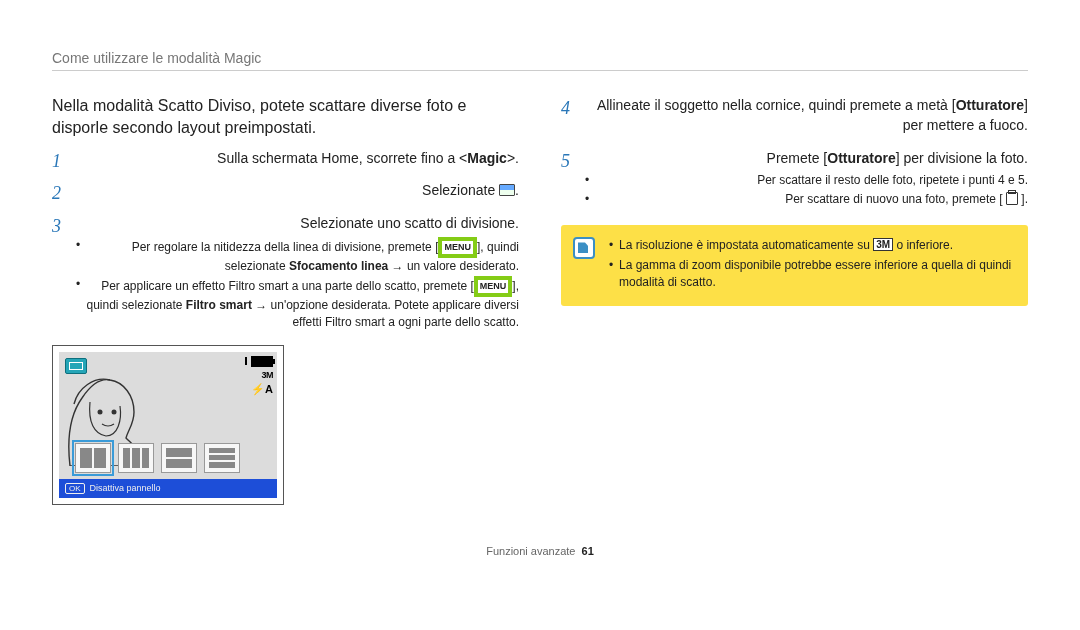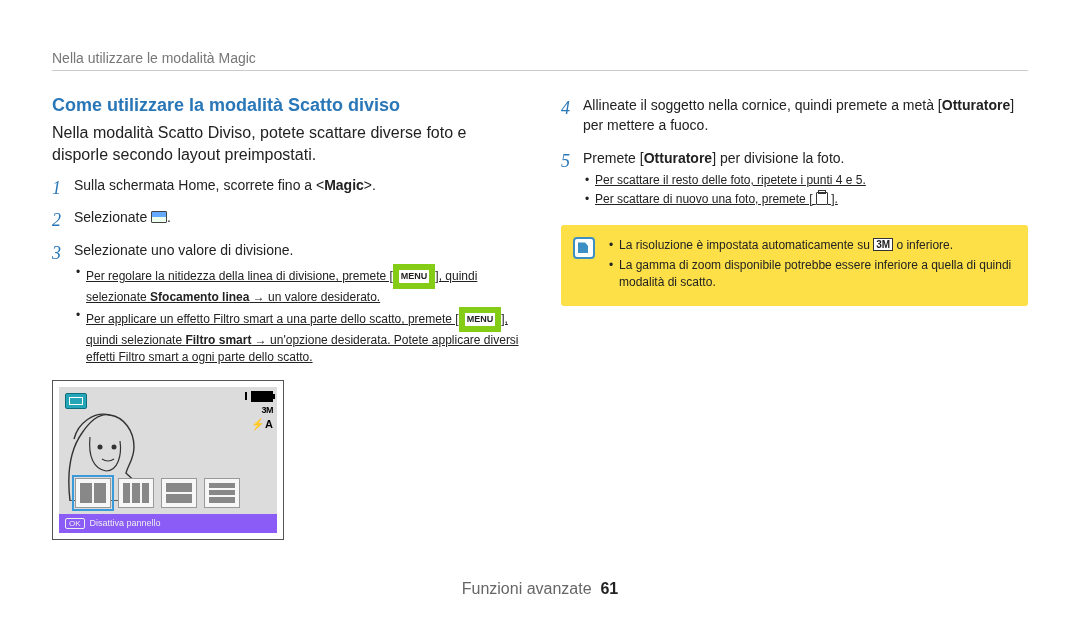--- a/index.html
+++ b/index.html
@@ -48,20 +48,21 @@
     padding: 0;
     margin: 0;
     counter-reset: step;
   }
   ol.steps > li {
     position: relative;
     padding-left: 22px;
     margin-bottom: 12px;
     font-size: 14px;
     line-height: 1.45;
+    text-align: right;
   }
   ol.steps > li::before {
     counter-increment: step;
     content: counter(step);
     position: absolute;
     left: 0;
     top: 0;
     font-family: Georgia, serif;
     font-style: italic;
     font-size: 18px;
@@ -73,30 +74,29 @@
     list-style: none;
     padding: 0 0 0 2px;
     margin: 4px 0 0 0;
   }
   .sub-bullets li {
     font-size: 12px;
     line-height: 1.4;
     position: relative;
     padding-left: 10px;
     margin-bottom: 2px;
-    text-decoration: underline;
   }
   .sub-bullets li::before {
     content: "•";
     position: absolute;
     left: 0;
   }
   .menu-box {
     display: inline-block;
-    border: 6px solid #84cc16;
+    border: 4px solid #84cc16;
     font-size: 9px;
     padding: 0 2px;
     font-weight: 600;
     vertical-align: 1px;
     background: #fff;
   }
   .small-icon {
     display: inline-block;
     border: 1px solid #444;
     width: 14px;
@@ -276,64 +276,63 @@
   .style-opt .v { flex: 1; background: #888; }
   .style-opt .h { height: 100%; width: 100%; display: flex; flex-direction: column; gap: 2px; }
   .style-opt .h > div { flex: 1; background: #888; }
 
   .lcd-bottom-bar {
     position: absolute;
     bottom: 0;
     left: 0;
     right: 0;
     height: 19px;
-    background: #8b5cf6;
+    background: #1d4ed8;
     color: #eee;
     font-size: 9px;
     display: flex;
     align-items: center;
     padding: 0 6px;
     gap: 5px;
   }
   .ok-label {
     border: 1px solid #eee;
     padding: 0 3px;
     font-size: 8px;
     border-radius: 2px;
   }
 
   .footer {
     text-align: center;
-    font-size: 16px;
+    font-size: 11px;
     color: #666;
     margin-top: 40px;
   }
   .footer .pnum { font-weight: 600; color: #222; }
 </style>
 </head>
 <body>
 
 <div class="page">
-  <div class="top-header">Nella utilizzare le modalità Magic</div>
+  <div class="top-header">Come utilizzare le modalità Magic</div>
 
   <div class="columns">
 
     <div class="col">
-      <h2 class="section-title">Come utilizzare la modalità Scatto diviso</h2>
       <div class="intro">Nella modalità Scatto Diviso, potete scattare diverse foto e disporle secondo layout preimpostati.</div>
 
       <ol class="steps">
         <li>
           <span>Sulla schermata Home, scorrete fino a &lt;</span><b>Magic</b><span>&gt;.</span>
         </li>
         <li>
           <span>Selezionate </span><span class="small-icon"></span><span>.</span>
         </li>
         <li>
-          <span>Selezionate uno valore di divisione.</span>
+          <span>Selezionate uno scatto di divisione.</span>
           <ul class="sub-bullets">
             <li>
               <span>Per regolare la nitidezza della linea di divisione, premete [</span><span class="menu-box">MENU</span><span>], quindi selezionate </span><b>Sfocamento linea</b><span> → un valore desiderato.</span>
             </li>
             <li>
               <span>Per applicare un effetto Filtro smart a una parte dello scatto, premete [</span><span class="menu-box">MENU</span><span>], quindi selezionate </span><b>Filtro smart</b><span> → un'opzione desiderata. Potete applicare diversi effetti Filtro smart a ogni parte dello scatto.</span>
             </li>
           </ul>
         </li>
       </ol>

